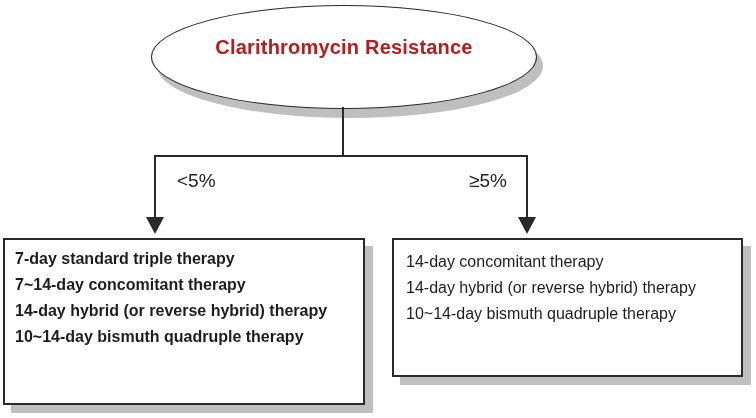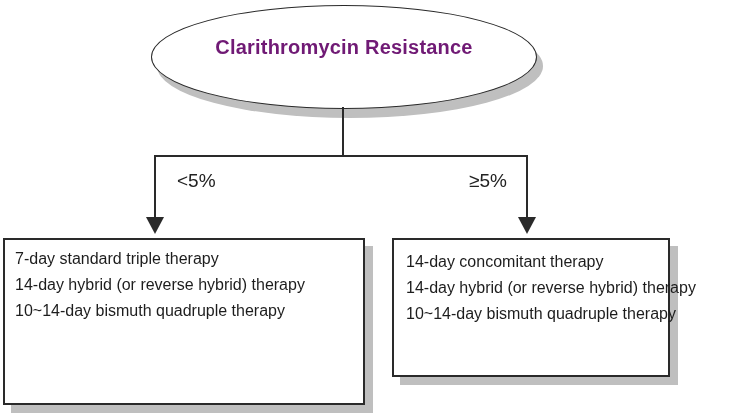--- a/index.html
+++ b/index.html
@@ -30,21 +30,21 @@
     border-radius: 50%;
     box-shadow: 6px 9px 0 #bfbfbf;
     display: flex;
     align-items: center;
     justify-content: center;
     padding-bottom: 20px;
   }
   .ellipse .title {
     font-size: 20px;
     font-weight: bold;
-    color: #701a75;
+    color: #b91c1c;
     letter-spacing: 0.2px;
   }
 
   
   .line {
     position: absolute;
     background: #2a2a2a;
   }
   .vline-center { left: 342px; top: 107px; width: 2px; height: 50px; }
   .hline        { left: 154px; top: 155px; width: 374px; height: 2px; }
@@ -82,25 +82,26 @@
     font-size: 16px;
     line-height: 26px;
     color: #1d1d1d;
   }
   .box-left {
     left: 3px;
     top: 238px;
     width: 362px;
     height: 167px;
     padding: 6px 8px 8px 10px;
+    font-weight: bold;
   }
   .box-right {
     left: 392px;
     top: 238px;
-    width: 278px;
+    width: 351px;
     height: 139px;
     padding: 9px 8px 0 12px;
   }
   .therapy { white-space: nowrap; }
 </style>
 </head>
 <body>
 
 <div class="canvas">
 
@@ -113,20 +114,21 @@
   <div class="line vline-left"></div>
   <div class="line vline-right"></div>
   <div class="arrowhead arrowhead-left"></div>
   <div class="arrowhead arrowhead-right"></div>
 
   <div class="branch-label branch-label-left">&lt;5%</div>
   <div class="branch-label branch-label-right">≥5%</div>
 
   <div class="box box-left">
     <div class="therapy">7-day standard triple therapy</div>
+    <div class="therapy">7~14-day concomitant therapy</div>
     <div class="therapy">14-day hybrid (or reverse hybrid) therapy</div>
     <div class="therapy">10~14-day bismuth quadruple therapy</div>
   </div>
 
   <div class="box box-right">
     <div class="therapy">14-day concomitant therapy</div>
     <div class="therapy">14-day hybrid (or reverse hybrid) therapy</div>
     <div class="therapy">10~14-day bismuth quadruple therapy</div>
   </div>
 

